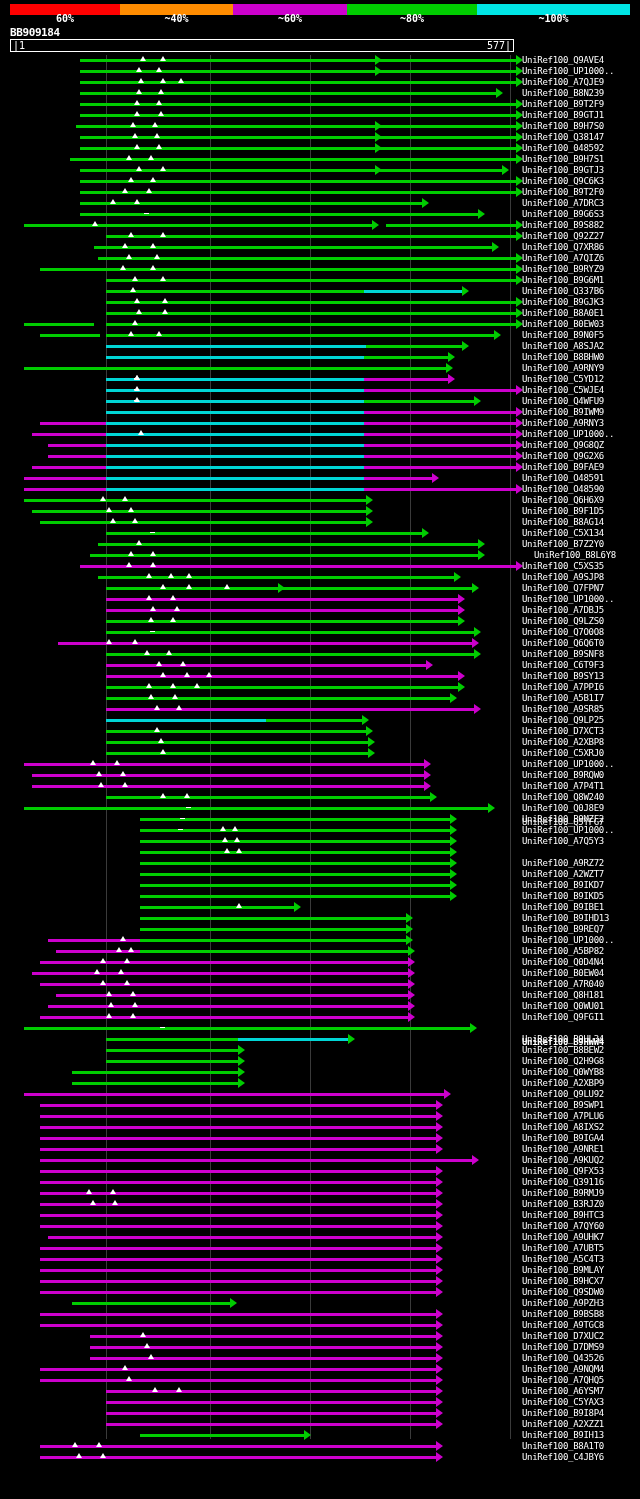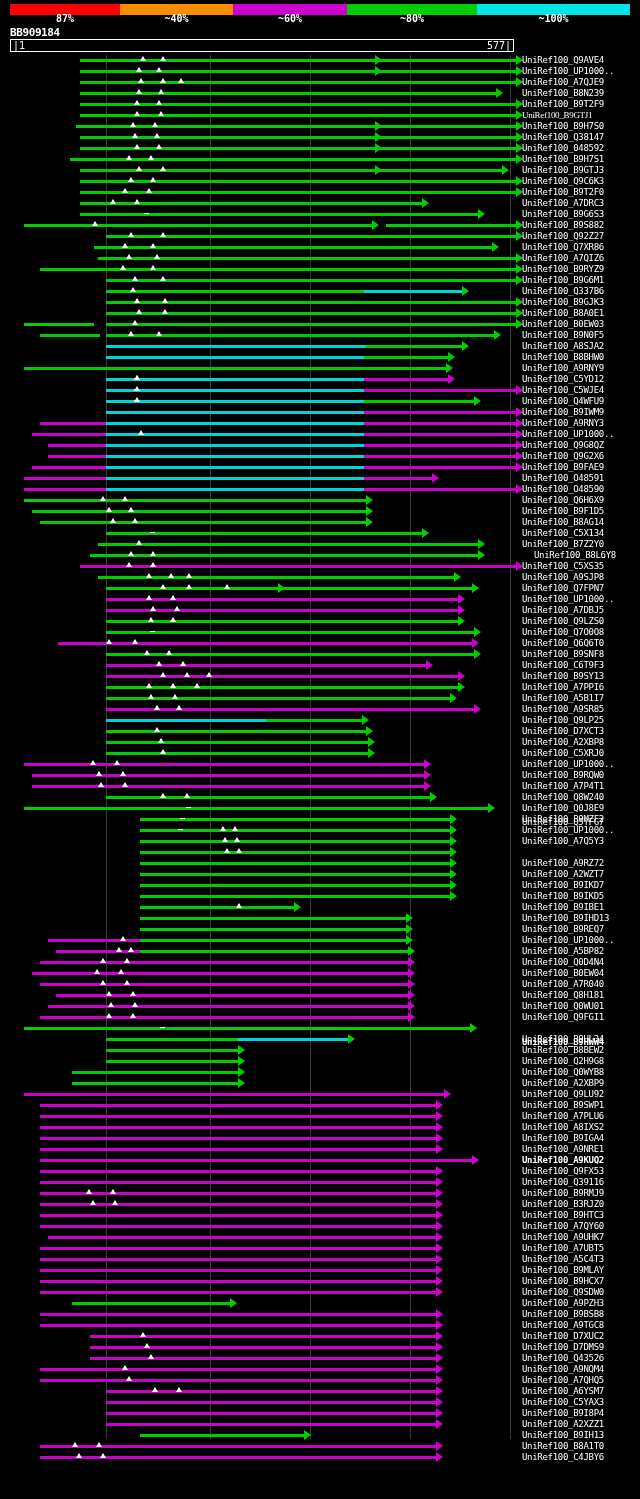--- a/index.html
+++ b/index.html
@@ -37,21 +37,21 @@
   #scalebar{position:absolute;left:448px;top:10px;width:38px;height:3px;background:#00e5e5;}
   #scalelab{position:absolute;left:490px;top:4px;font-size:10px;color:#fff;}
 </style>
 </head>
 <body>
 
 <div id="wrap">
 
   <div id="legend">
       <div class="legseg" style="left: 0px; width: 110px; background: rgb(255, 0, 0);"></div>
-      <div class="leglab" style="left: 46px;">87%</div>
+      <div class="leglab" style="left: 46px;">60%</div>
       <div class="legseg" style="left: 110px; width: 113px; background: rgb(255, 140, 0);"></div>
       <div class="leglab" style="left: 154.5px;">~40%</div>
       <div class="legseg" style="left: 223px; width: 114px; background: rgb(204, 0, 204);"></div>
       <div class="leglab" style="left: 268px;">~60%</div>
       <div class="legseg" style="left: 337px; width: 130px; background: rgb(0, 204, 0);"></div>
       <div class="leglab" style="left: 390px;">~80%</div>
       <div class="legseg" style="left: 467px; width: 153px; background: rgb(0, 229, 229);"></div>
       <div class="leglab" style="left: 528.5px;">~100%</div>
     </div>
 
@@ -765,21 +765,21 @@
         <div class="gapq" style="left: 66px;"></div>
         <div class="gapq" style="left: 90px;"></div>
       </div>
     </div>
   <div id="labels">
       <div class="lbl" style="top: 1px;">UniRef100_Q9AVE4</div>
       <div class="lbl" style="top: 12px;">UniRef100_UP1000..</div>
       <div class="lbl" style="top: 23px;">UniRef100_A7QJE9</div>
       <div class="lbl" style="top: 34px;">UniRef100_B8N239</div>
       <div class="lbl" style="top: 45px;">UniRef100_B9T2F9</div>
-      <div class="lbl" style="top: 56px; font-family: Liberation Serif, serif;">UniRef100_B9GTJ1</div>
+      <div class="lbl" style="top: 56px;">UniRef100_B9GTJ1</div>
       <div class="lbl" style="top: 67px;">UniRef100_B9H7S0</div>
       <div class="lbl" style="top: 78px;">UniRef100_Q38147</div>
       <div class="lbl" style="top: 89px;">UniRef100_048592</div>
       <div class="lbl" style="top: 100px;">UniRef100_B9H7S1</div>
       <div class="lbl" style="top: 111px;">UniRef100_B9GTJ3</div>
       <div class="lbl" style="top: 122px;">UniRef100_Q9C6K3</div>
       <div class="lbl" style="top: 133px;">UniRef100_B9T2F0</div>
       <div class="lbl" style="top: 144px;">UniRef100_A7DRC3</div>
       <div class="lbl" style="top: 155px;">UniRef100_B9G6S3</div>
       <div class="lbl" style="top: 166px;">UniRef100_B9S882</div>
@@ -860,21 +860,21 @@
       <div class="lbl" style="top: 991px;">UniRef100_B8BEW2</div>
       <div class="lbl" style="top: 1002px;">UniRef100_Q2H9G8</div>
       <div class="lbl" style="top: 1013px;">UniRef100_Q0WYB8</div>
       <div class="lbl" style="top: 1024px;">UniRef100_A2XBP9</div>
       <div class="lbl" style="top: 1035px;">UniRef100_Q9LU92</div>
       <div class="lbl" style="top: 1046px;">UniRef100_B9SWP1</div>
       <div class="lbl" style="top: 1057px;">UniRef100_A7PLU6</div>
       <div class="lbl" style="top: 1068px;">UniRef100_A8IXS2</div>
       <div class="lbl" style="top: 1079px;">UniRef100_B9IGA4</div>
       <div class="lbl" style="top: 1090px;">UniRef100_A9NRE1</div>
-      <div class="lbl" style="top: 1101px; font-weight: bold;">UniRef100_A9KUQ2</div>
+      <div class="lbl" style="top: 1101px;">UniRef100_A9KUQ2</div>
       <div class="lbl" style="top: 1112px;">UniRef100_Q9FX53</div>
       <div class="lbl" style="top: 1123px;">UniRef100_Q39116</div>
       <div class="lbl" style="top: 1134px;">UniRef100_B9RMJ9</div>
       <div class="lbl" style="top: 1145px;">UniRef100_B3RJZ0</div>
       <div class="lbl" style="top: 1156px;">UniRef100_B9HTC3</div>
       <div class="lbl" style="top: 1167px;">UniRef100_A7QY60</div>
       <div class="lbl" style="top: 1178px;">UniRef100_A9UHK7</div>
       <div class="lbl" style="top: 1189px;">UniRef100_A7UBT5</div>
       <div class="lbl" style="top: 1200px;">UniRef100_A5C4T3</div>
       <div class="lbl" style="top: 1211px;">UniRef100_B9MLAY</div>

